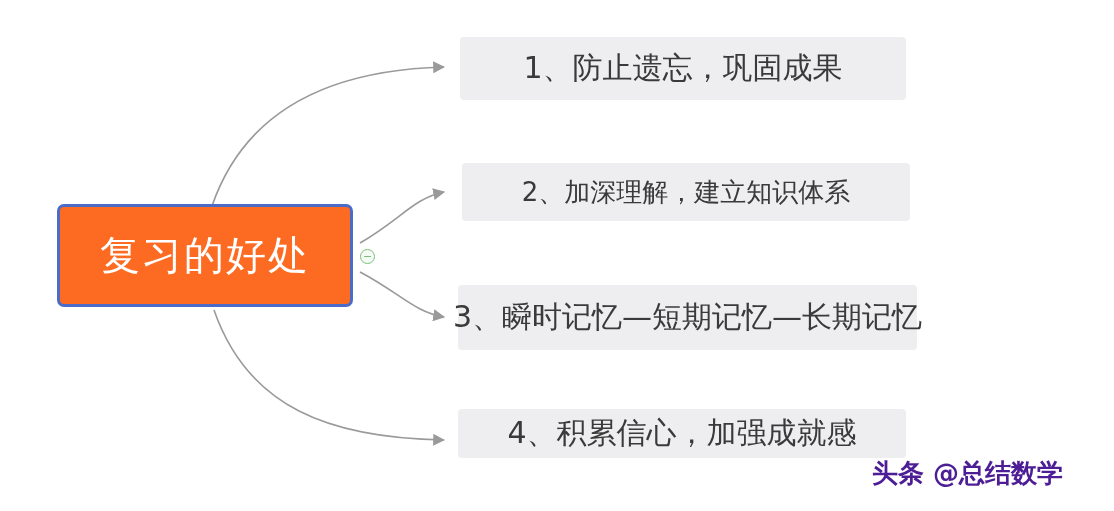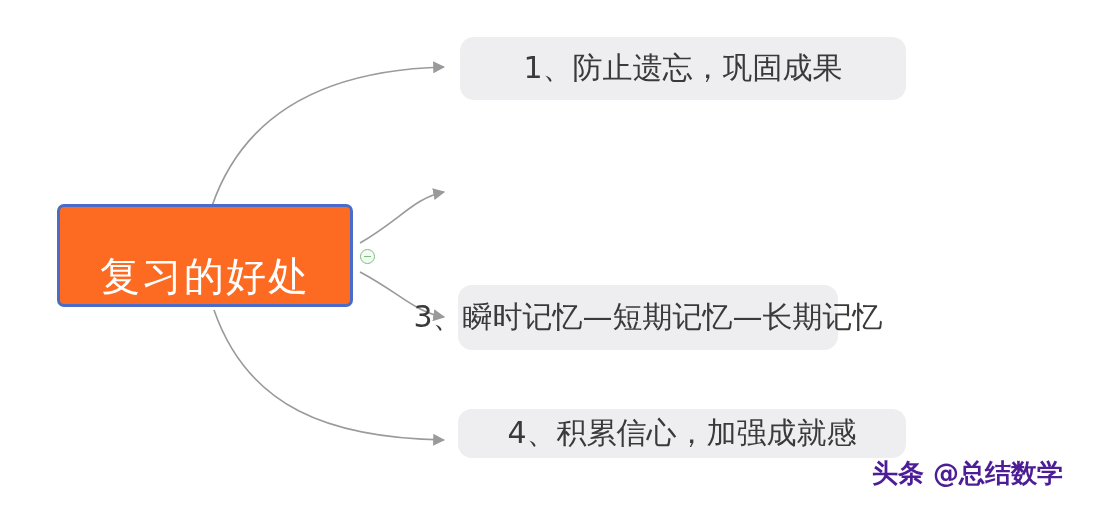--- a/index.html
+++ b/index.html
@@ -26,47 +26,47 @@
   .root-node {
     position: absolute;
     left: 57px;
     top: 204px;
     width: 296px;
     height: 103px;
     background: #fd6a21;
     border: 3px solid #4a6bc8;
     border-radius: 7px;
     display: flex;
-    align-items: flex-end;
+    align-items: center;
     justify-content: center;
     box-sizing: border-box;
     cursor: pointer;
   }
   .root-node .root-label {
     color: #ffffff;
     font-size: 40px;
     font-weight: 400;
     letter-spacing: 2px;
     white-space: nowrap;
   }
   .branch-node {
     position: absolute;
     background: #eeeef0;
-    border-radius: 14px;
+    border-radius: 4px;
     display: flex;
     align-items: center;
     justify-content: center;
     box-sizing: border-box;
     color: #3a3a3a;
     white-space: nowrap;
     cursor: pointer;
   }
   .branch-1 { left: 460px; top: 37px;  width: 446px; height: 63px; font-size: 30px; }
   .branch-2 { left: 462px; top: 163px; width: 448px; height: 58px; font-size: 26px; }
-  .branch-3 { left: 458px; top: 285px; width: 380px; height: 65px; font-size: 30px; }
+  .branch-3 { left: 458px; top: 285px; width: 459px; height: 65px; font-size: 30px; }
   .branch-4 { left: 458px; top: 409px; width: 448px; height: 49px; font-size: 30px; }
   .collapse-button {
     position: absolute;
     left: 360px;
     top: 249px;
     width: 15px;
     height: 15px;
     border: 1px solid #7cbf7c;
     border-radius: 50%;
     background: #f4fbf4;
@@ -113,20 +113,23 @@
   </div>
 
   <div class="collapse-button">
     <span class="minus-line"></span>
   </div>
 
   <div class="branch-node branch-1">
     <span>1、防止遗忘，巩固成果</span>
   </div>
 
+  <div class="branch-node branch-2">
+    <span>2、加深理解，建立知识体系</span>
+  </div>
 
   <div class="branch-node branch-3">
     <span>3、瞬时记忆—短期记忆—长期记忆</span>
   </div>
 
   <div class="branch-node branch-4">
     <span>4、积累信心，加强成就感</span>
   </div>
 
   <div class="watermark">头条 @总结数学</div>

